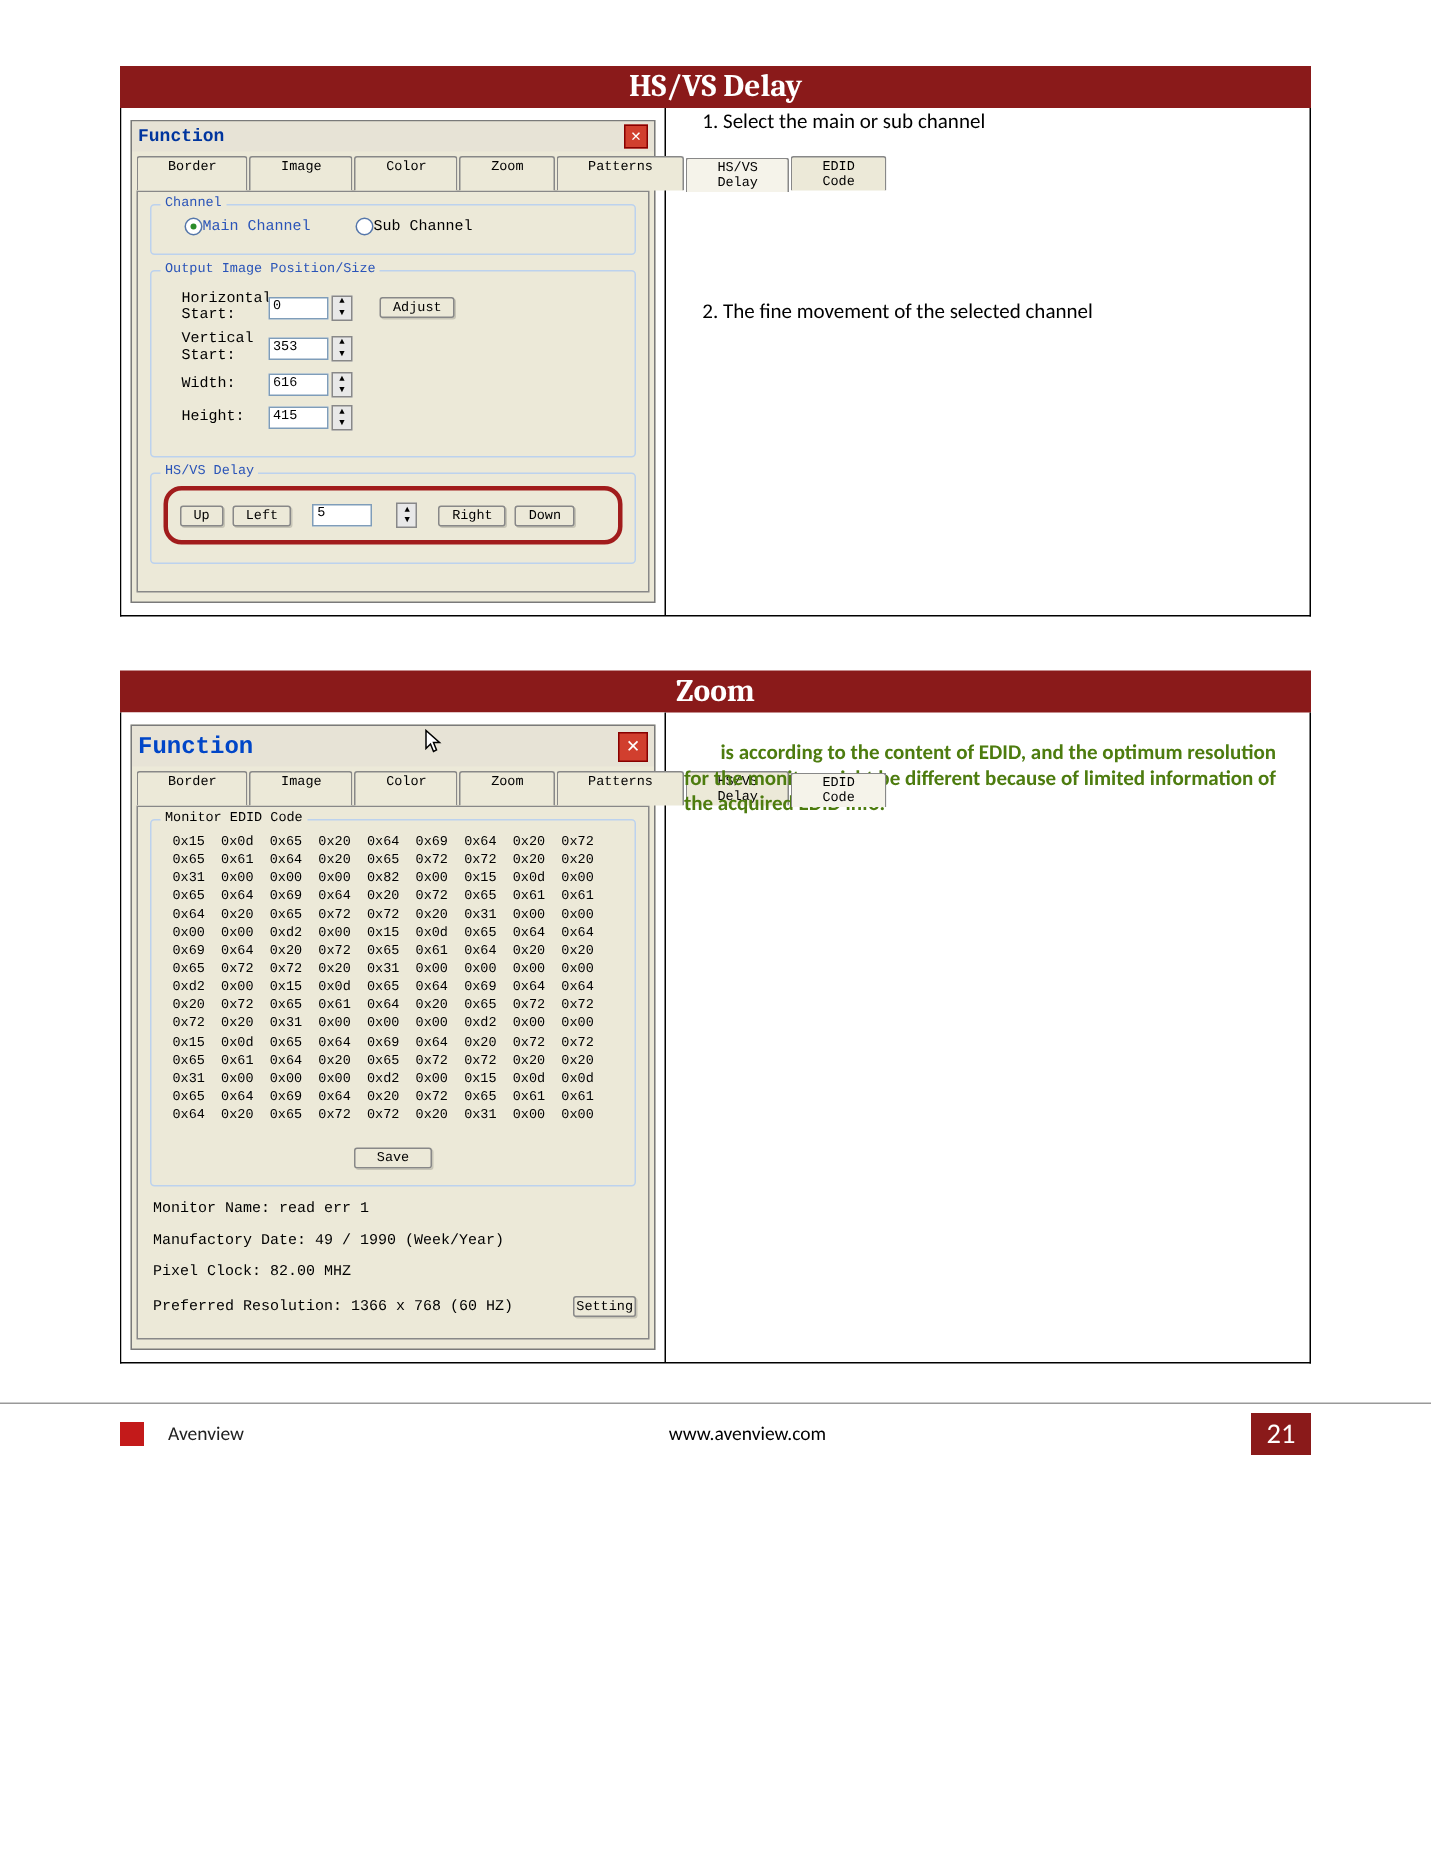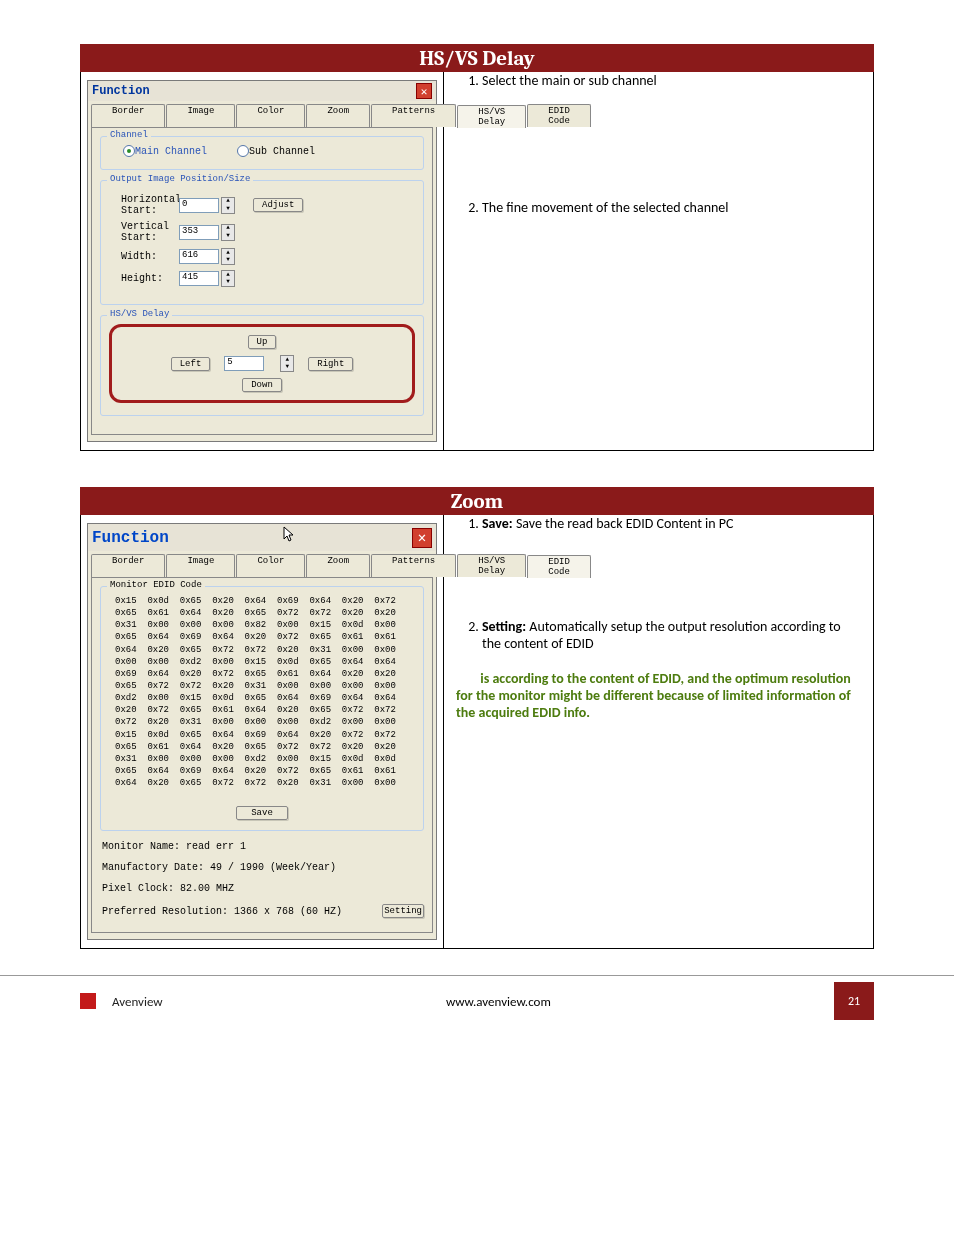--- a/index.html
+++ b/index.html
@@ -26,36 +26,36 @@
 .radio{width:10px;height:10px;border:1px solid #5577aa;border-radius:50%;display:inline-flex;align-items:center;justify-content:center;background:#fff}
 .radio.sel::after{content:"";width:4px;height:4px;border-radius:50%;background:#2a8c2a}
 .color-blue{color:#2a54b8}
 .form-row{display:flex;align-items:center;margin:5px 0 5px 12px}
 .form-row .lbl{width:58px}
 .inp{border:1px solid #7f9db9;background:#fff;width:34px;height:13px;padding:0 2px;font-size:9px}
 .spin{width:12px;height:15px;border:1px solid #888;background:#e8e8e8;display:inline-flex;flex-direction:column;margin-left:2px}
 .spin div{flex:1;display:flex;align-items:center;justify-content:center;font-size:6px;line-height:1}
 .btn{border:1px solid #888;background:#ece9d8;padding:1px 8px;font-size:9px;border-radius:2px;box-shadow:1px 1px 0 rgba(0,0,0,.15)}
 .hsvs-outline{border:3px solid #a11c1c;border-radius:12px;padding:8px}
-.hsvs-grid{display:flex;flex-direction:column;align-items:center;gap:6px}
+.hsvs-grid{display:flex;flex-direction:row;align-items:center;gap:6px}
 .hsvs-mid{display:flex;align-items:center;gap:14px}
 .edid-grid{font-size:9px;line-height:1.35;margin-left:6px}
 .edid-row{white-space:pre}
 .save-row{text-align:center;margin-top:18px}
 .info-line{font-size:10px;margin:10px 0 6px 2px}
 .setting-row{display:flex;justify-content:space-between;align-items:center}
 .note{color:#8a1a1a;font-size:14px;margin-top:18px}
 .note b{color:#4d7c0f}
 .gap{height:36px}
 .footer{margin-top:26px;border-top:1px solid #999;padding:6px 0 0 0;display:flex;align-items:center;justify-content:space-between}
 .footer-left{display:flex;align-items:center;gap:16px;margin-left:80px}
 .logo-sq{width:16px;height:16px;background:#c31a1a}
 .logo-txt{font-size:13px;color:#222}
 .footer-center{flex:1;text-align:center;font-size:13px}
-.pagenum{width:40px;height:38px;background:#8a1a1a;color:#fff;display:flex;align-items:center;justify-content:center;font-size:12px;margin-right:80px}
+.pagenum{width:40px;height:28px;background:#8a1a1a;color:#fff;display:flex;align-items:center;justify-content:center;font-size:19px;margin-right:80px}
 </style>
 </head>
 <body>
 
 <div class="page">
 
 <div class="bar">HS/VS Delay</div>
 <div class="row">
 <div class="left">
  <div class="win">
@@ -203,24 +203,20 @@
    <div class="info-line">Manufactory Date: 49 / 1990 (Week/Year)</div>
    <div class="info-line">Pixel Clock: 82.00 MHZ</div>
    <div class="info-line setting-row">
     <span>Preferred Resolution: 1366 x 768 (60 HZ)</span>
     <span class="btn" style="padding:1px 1px">Setting</span>
    </div>
   </div>
  </div>
 </div>
 <div class="right">
- <ol id="zoomsteps">
-          <li style="margin-bottom: 86px;"><b>Save:</b> Save the read back EDID Content in PC</li>
-          <li style="margin-bottom: 0px;"><b>Setting:</b> Automatically setup the output resolution according to the content of EDID</li>
-        </ol>
  <div class="note"><span style="visibility:hidden">xxxx</span><b>is according to the content of EDID, and the optimum resolution for the monitor might be different because of limited information of the acquired EDID info.</b></div>
 </div>
 </div>
 </div>
 
 <div class="footer">
  <div class="footer-left">
   <span class="logo-sq"></span>
   <span class="logo-txt">Avenview</span>
  </div>

